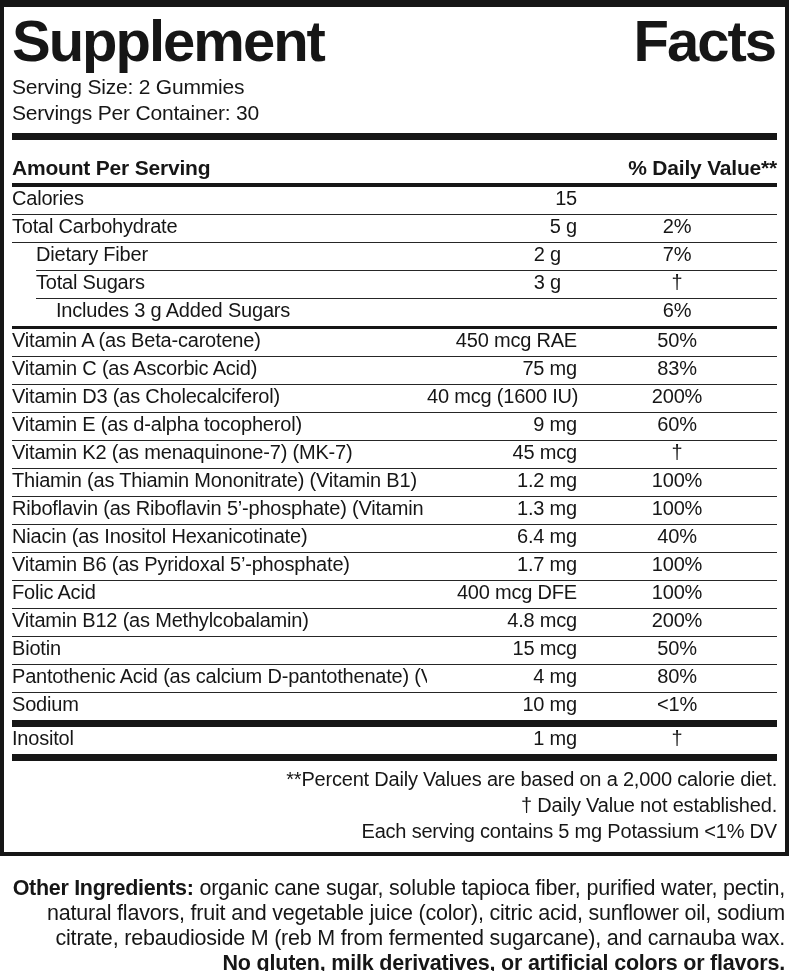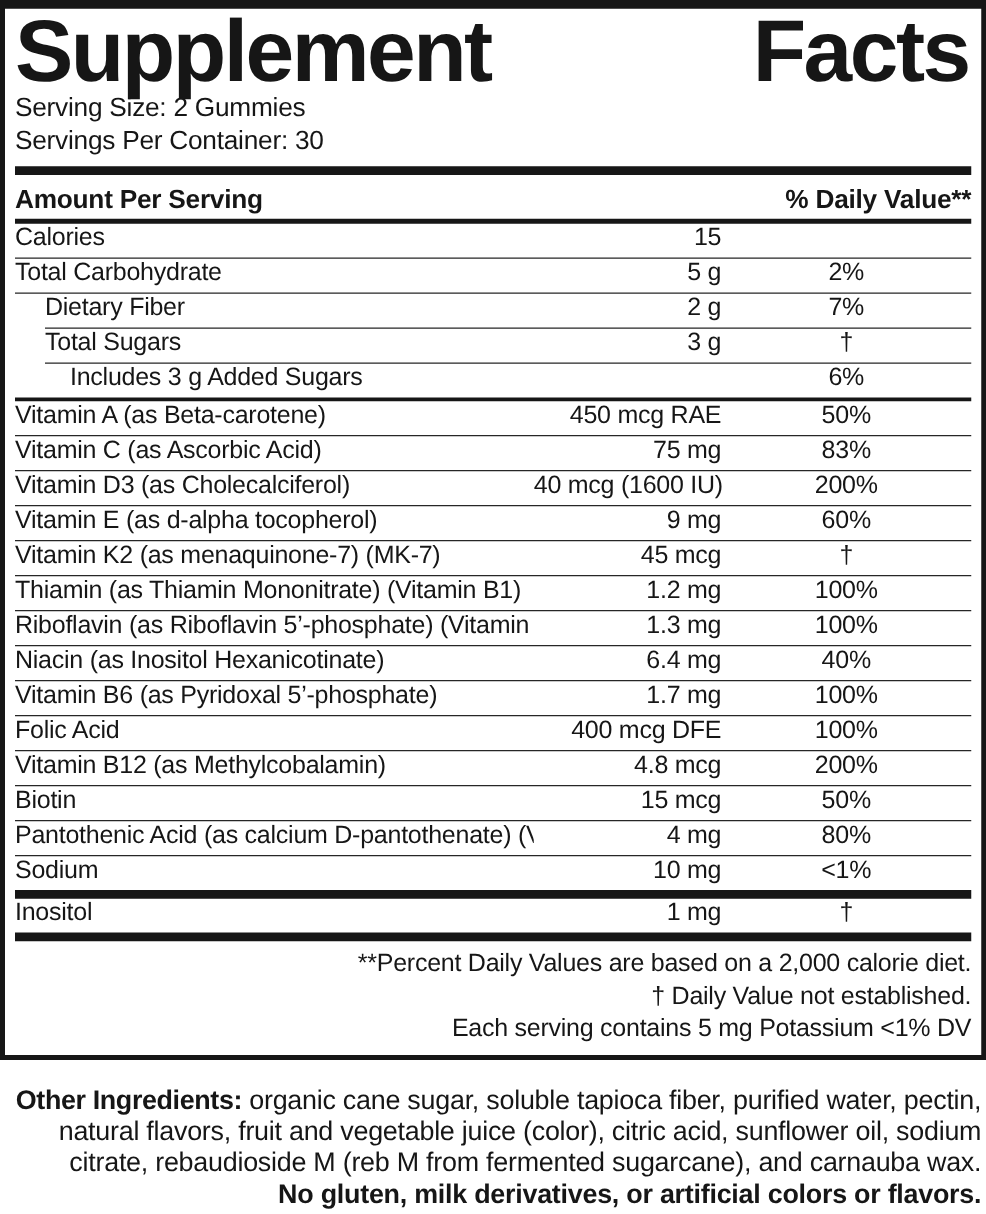--- a/index.html
+++ b/index.html
@@ -12,40 +12,40 @@
   .facts-box{
     box-sizing:border-box;
     width:789px;
     border:4px solid #161616;
     border-top-width:7px;
     padding:0 8px 6px 8px;
     background:#fff;
   }
   .title-row{
     display:flex;justify-content:space-between;align-items:baseline;
-    font-weight:bold;font-size:70px;line-height:62px;letter-spacing:-2px;
+    font-weight:bold;font-size:58px;line-height:62px;letter-spacing:-2px;
     padding:3px 2px 0 0;
     white-space:nowrap;
   }
   .serving-info{font-size:21px;line-height:26px;letter-spacing:-0.2px;padding:2px 0 7px 0;}
   .thick-bar{height:7px;background:#161616;}
   .hdr-row{
     display:flex;justify-content:space-between;align-items:flex-end;
     font-weight:bold;font-size:21px;letter-spacing:-0.2px;
-    padding:8px 0 3px 0;
+    padding:16px 0 3px 0;
     border-bottom:4px solid #161616;
   }
   #rows .row{
     display:flex;align-items:flex-start;
     min-height:27px;
     font-size:20px;letter-spacing:-0.2px;
     border-bottom:1.5px solid #262626;
   }
   #rows .row.no-sep{border-bottom:none;}
-  #rows .row.i1{margin-left:24px;}
+  #rows .row.i1{margin-left:24px;gap:16px;}
   #rows .row.i2{margin-left:44px;}
   #rows .name{flex:1;white-space:nowrap;overflow:hidden;}
   #rows .amt{width:150px;text-align:right;white-space:nowrap;}
   #rows .dv{width:200px;text-align:center;white-space:nowrap;}
   .divider-medium{height:3px;background:#161616;}
   .divider-bar{height:7px;background:#161616;}
   .footnotes{font-size:20px;line-height:26px;letter-spacing:-0.2px;padding:5px 0 2px 0;text-align:right;}
   .outside{
     padding:20px 4px 0 4px;
     font-size:21.5px;line-height:25px;letter-spacing:-0.2px;text-align:right;

